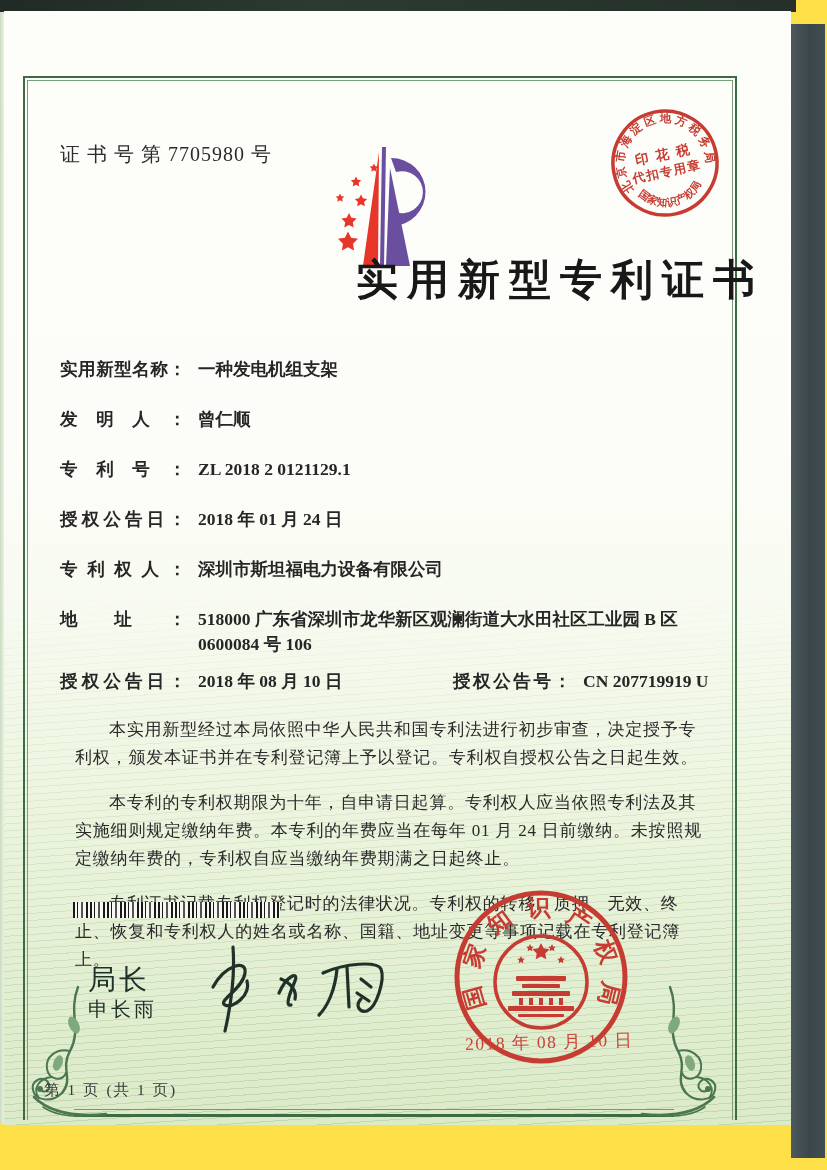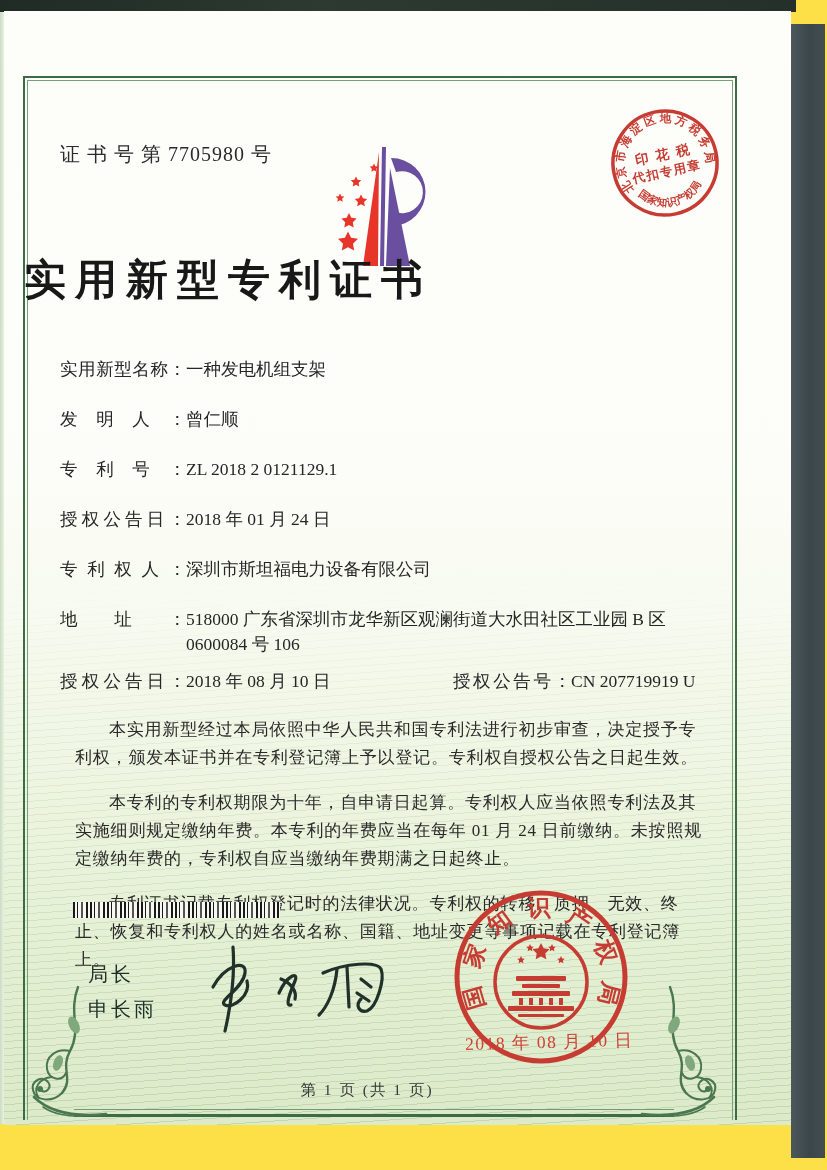--- a/index.html
+++ b/index.html
@@ -25,43 +25,43 @@
 
   
   .frame-outer{left:23px;top:76px;width:710px;height:1042px;
         border:2.5px solid #3c6b44;border-bottom:none;}
   .frame-inner{position:absolute;left:2px;top:2px;right:2px;bottom:0;
         border:1px solid #76a077;border-bottom:none;}
   .frame-bottom{left:74px;top:1109px;width:600px;height:4px;
         border-top:1.5px solid #6f9c70;border-bottom:3px solid #3c6b44;}
 
   .cert-no{left:60px;top:141px;font-size:20px;letter-spacing:1px;color:#2b2b2b;}
-  .title{left:24px;top:252px;width:740px;text-align:left;font-size:42px;font-weight:bold;
+  .title{left:24px;top:252px;width:740px;text-align:right;font-size:42px;font-weight:bold;
         letter-spacing:9px;color:#181818;}
 
   .fields{left:60px;top:357px;width:658px;font-size:17.5px;line-height:25px;}
-  .field-row{display:flex;margin-bottom:25px;position:relative;}
+  .field-row{display:flex;margin-bottom:25px;position:relative;font-weight:bold;}
   .field-row.addr{margin-bottom:12px;}
   .f-label{flex:0 0 126px;text-align:justify;text-align-last:justify;}
-  .f-value{flex:1;}
+  .f-value{flex:1;margin-left:12px;}
   .grant-col2{position:absolute;left:393px;top:0;white-space:nowrap;display:flex;align-items:flex-end;}
   .grant-col2 .f-label{flex:0 0 118px;}
 
   .paras{left:58px;top:699px;width:662px;font-size:17px;line-height:28px;letter-spacing:.8px;color:#2a2a2a;}
   .paras p{margin:17px;text-indent:2em;}
 
   .barcode{left:73px;top:902px;width:207px;height:16px;
         background:repeating-linear-gradient(90deg,#191919 0 2px,#f7f8f2 2px 4px,#191919 4px 5px,#f7f8f2 5px 8px,#555 8px 10px,#f7f8f2 10px 13px,#191919 13px 15px,#f7f8f2 15px 17px);}
 
-  .signer-title{left:88px;top:961px;font-size:20px;letter-spacing:3px;color:#20312a;text-align:center;}
+  .signer-title{left:88px;top:961px;font-size:28px;letter-spacing:3px;color:#20312a;text-align:center;}
   .signer-name{left:88px;top:996px;font-size:20px;letter-spacing:3px;color:#20312a;text-align:center;}
 
   .seal-date{left:465px;top:1030px;width:160px;font-size:17.5px;letter-spacing:1.5px;color:#cf3f36;
         transform:rotate(-1.5deg);white-space:nowrap;}
-  .footer{left:72px;top:1080px;width:590px;text-align:center;font-size:15.5px;letter-spacing:2px;color:#3a3a3a;}
+  .footer{left:44px;top:1080px;width:590px;font-size:15.5px;letter-spacing:2px;color:#3a3a3a;}
 
   .flourish-right{transform:scaleX(-1);}
   svg{display:block;}
   .hidden-defs{position:absolute;width:0;height:0;}
 </style>
 </head>
 <body>
 
 <div class="scan">
 

